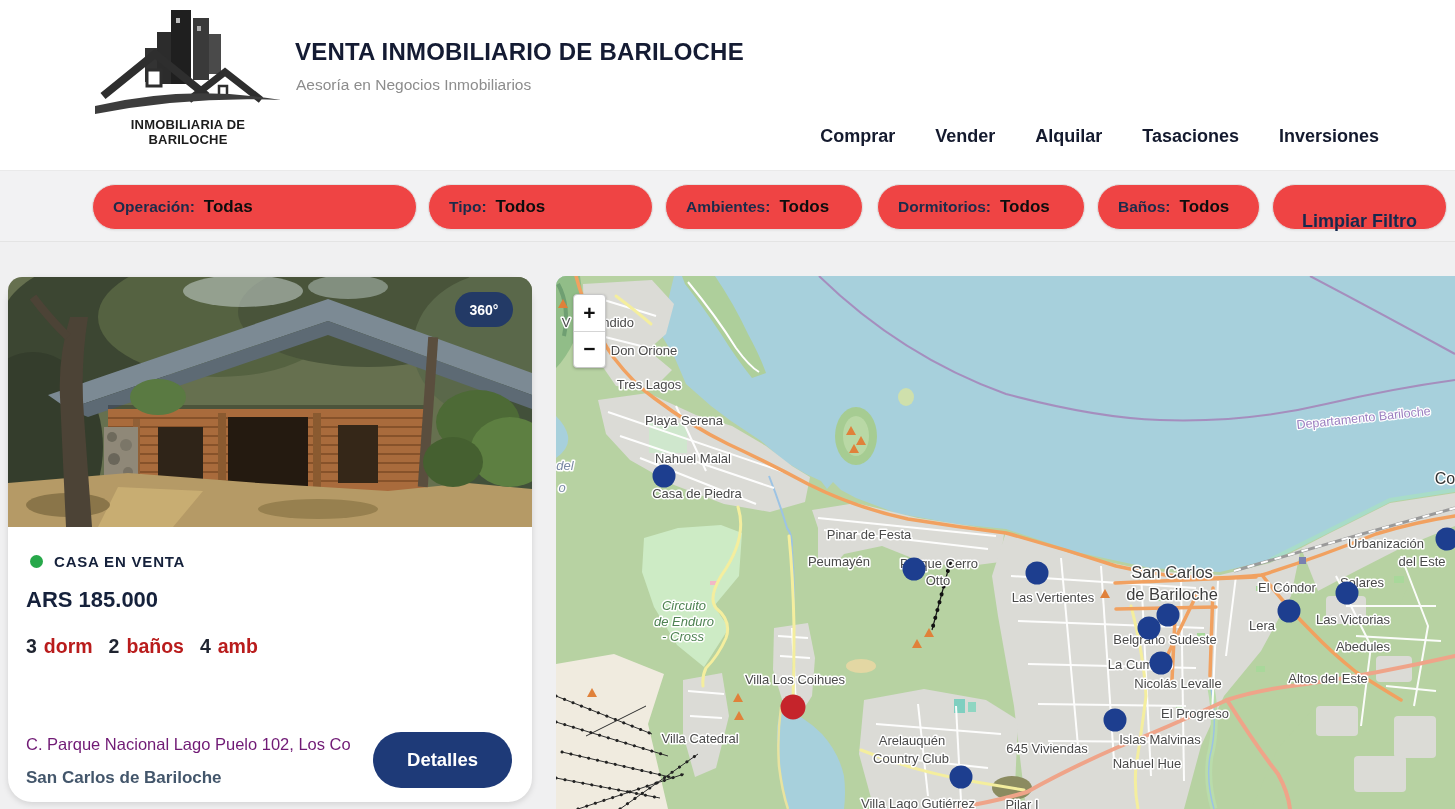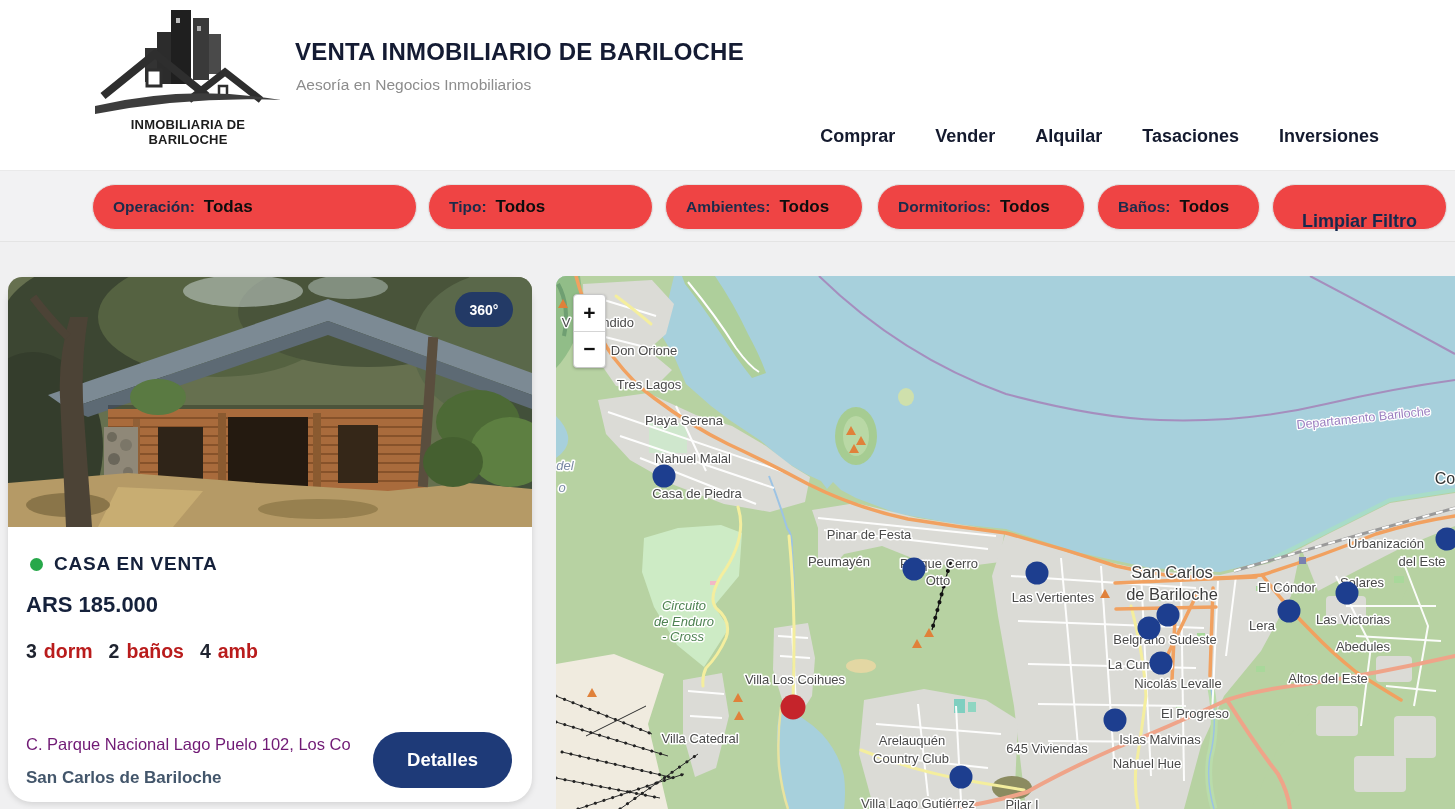--- a/index.html
+++ b/index.html
@@ -36,21 +36,21 @@
   
   .card{position:absolute;left:8px;top:277px;width:524px;height:525px;background:#fff;
        border-radius:24px;box-shadow:0 2px 6px rgba(0,0,0,.13);}
   .photo{position:relative;width:524px;height:250px;border-radius:14px 14px 0 0;
        overflow:hidden;cursor:pointer;}
   .badge360{position:absolute;top:15px;right:19px;width:58px;height:35px;background:#233a66;
        border-radius:18px;color:#fff;font-size:14px;font-weight:700;display:flex;
        align-items:center;justify-content:center;cursor:pointer;}
   .status-row{display:flex;align-items:center;gap:11px;margin:26px 0 0 22px;}
   .status-dot{width:13px;height:13px;border-radius:50%;}
-  .status-text{font-size:19px;font-weight:800;color:#15213b;letter-spacing:.8px;}
+  .status-text{font-size:15px;font-weight:800;color:#15213b;letter-spacing:.8px;}
   .price{margin:17px 0 0 18px;font-size:22px;font-weight:800;color:#15213b;}
   .stats{margin:22px 0 0 18px;font-size:19.5px;font-weight:700;}
   .stats .v{color:#1f2430;margin-right:7px;}
   .stats .l{color:#b91c1c;margin-right:16px;}
   .addr1{position:absolute;left:18px;top:458px;font-size:16.5px;color:#701a75;}
   .addr2{position:absolute;left:18px;top:491px;font-size:17px;font-weight:700;color:#43566b;}
   .btn-details{position:absolute;right:20px;top:455px;width:139px;height:56px;border-radius:28px;
        background:#1e3a78;color:#fff;font-size:18.5px;font-weight:700;display:flex;
        align-items:center;justify-content:center;cursor:pointer;}
 

